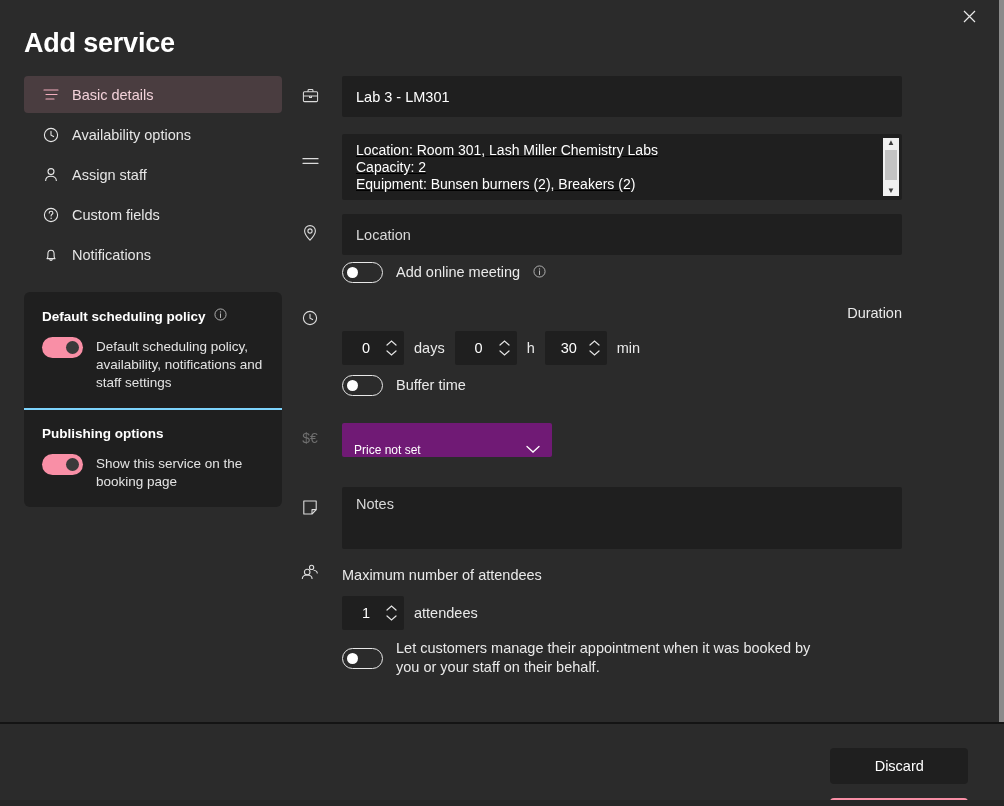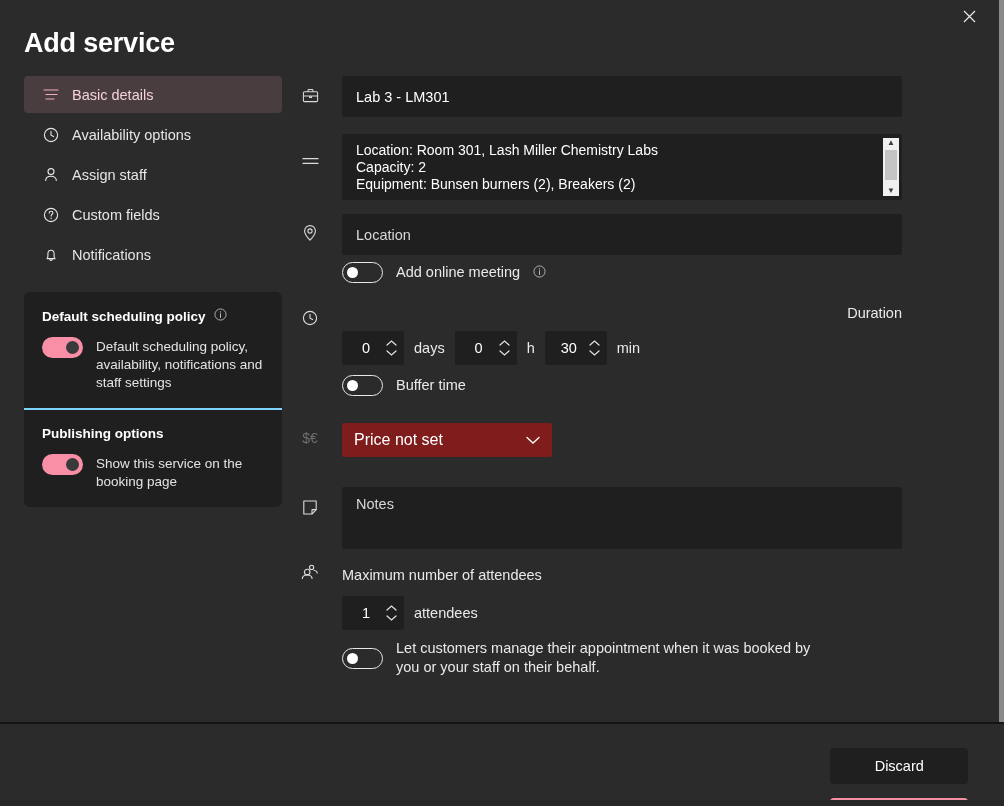--- a/index.html
+++ b/index.html
@@ -95,21 +95,21 @@
   .field-body { margin-left: 46px; width: 560px; }
 
   .txt-input {
     width: 560px; height: 41px; background: #1f1f1f; border: none;
     color: #ffffff; font-size: 14.5px; font-family: "Liberation Sans", sans-serif;
     padding: 0 14px; border-radius: 2px; outline: none;
   }
   .txt-input::placeholder { color: #d8d8d8; }
 
   .desc-wrap {
-    position: relative; width: 560px; height: 66px; background: #1f1f1f; border-radius: 2px;
+    position: relative; width: 560px; height: 66px; background: #1f1f1f; border-radius: 2px; text-decoration: underline;
   }
   .desc-text {
     padding: 8px 26px 8px 14px; color: #ffffff; font-size: 14px; line-height: 17px;
     white-space: pre-line;
   }
   .desc-scroll {
     position: absolute; right: 3px; top: 4px; width: 16px; height: 58px;
     background: #f0f0f0; display: flex; flex-direction: column; align-items: center;
     justify-content: space-between;
   }
@@ -129,23 +129,23 @@
     padding: 0 7px 0 0; position: relative;
   }
   .spinner .val {
     flex: 1; text-align: center; color: #ffffff; font-size: 14.5px; padding-left: 4px;
   }
   .spinner .arrows { display: flex; flex-direction: column; gap: 4px; color: #e4e4e4; }
   .spinner .arrows svg { display: block; }
   .unit { font-size: 14.5px; color: #e9e9e9; }
 
   .select {
-    width: 210px; height: 34px; background: #7f1d1d; border-radius: 2px;
-    display: flex; align-items: center; justify-content: space-between;
-    padding: 0 12px; color: #ffffff; font-size: 16px; cursor: pointer;
+    width: 210px; height: 34px; background: #701a75; border-radius: 2px;
+    display: flex; align-items: flex-end; justify-content: space-between;
+    padding: 0 12px; color: #ffffff; font-size: 12px; cursor: pointer;
   }
 
   .notes-box {
     width: 560px; height: 62px; background: #1f1f1f; border-radius: 2px;
     color: #e2e2e2; font-size: 14.5px; padding: 9px 14px; border: none;
     font-family: "Liberation Sans", sans-serif; outline: none; resize: none;
   }
   .notes-box::placeholder { color: #d8d8d8; }
 
   

